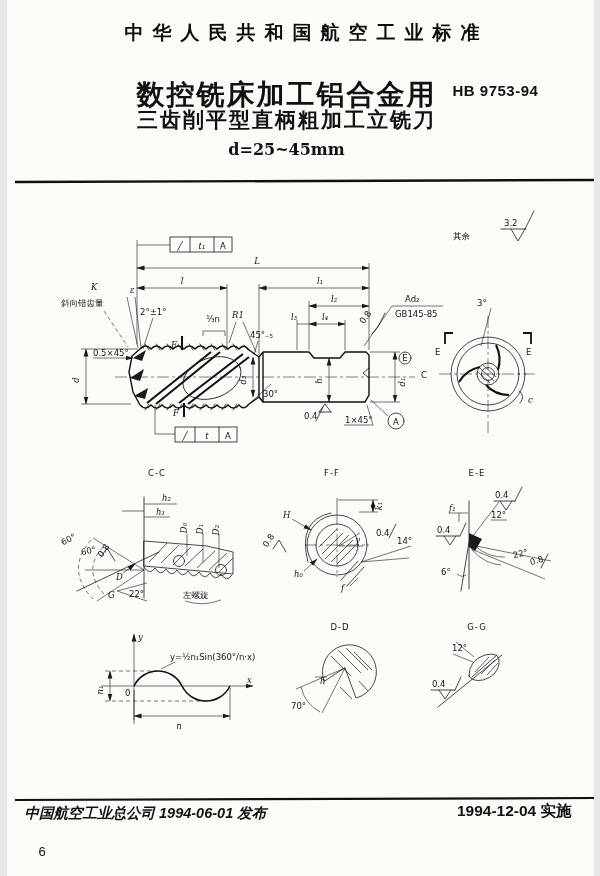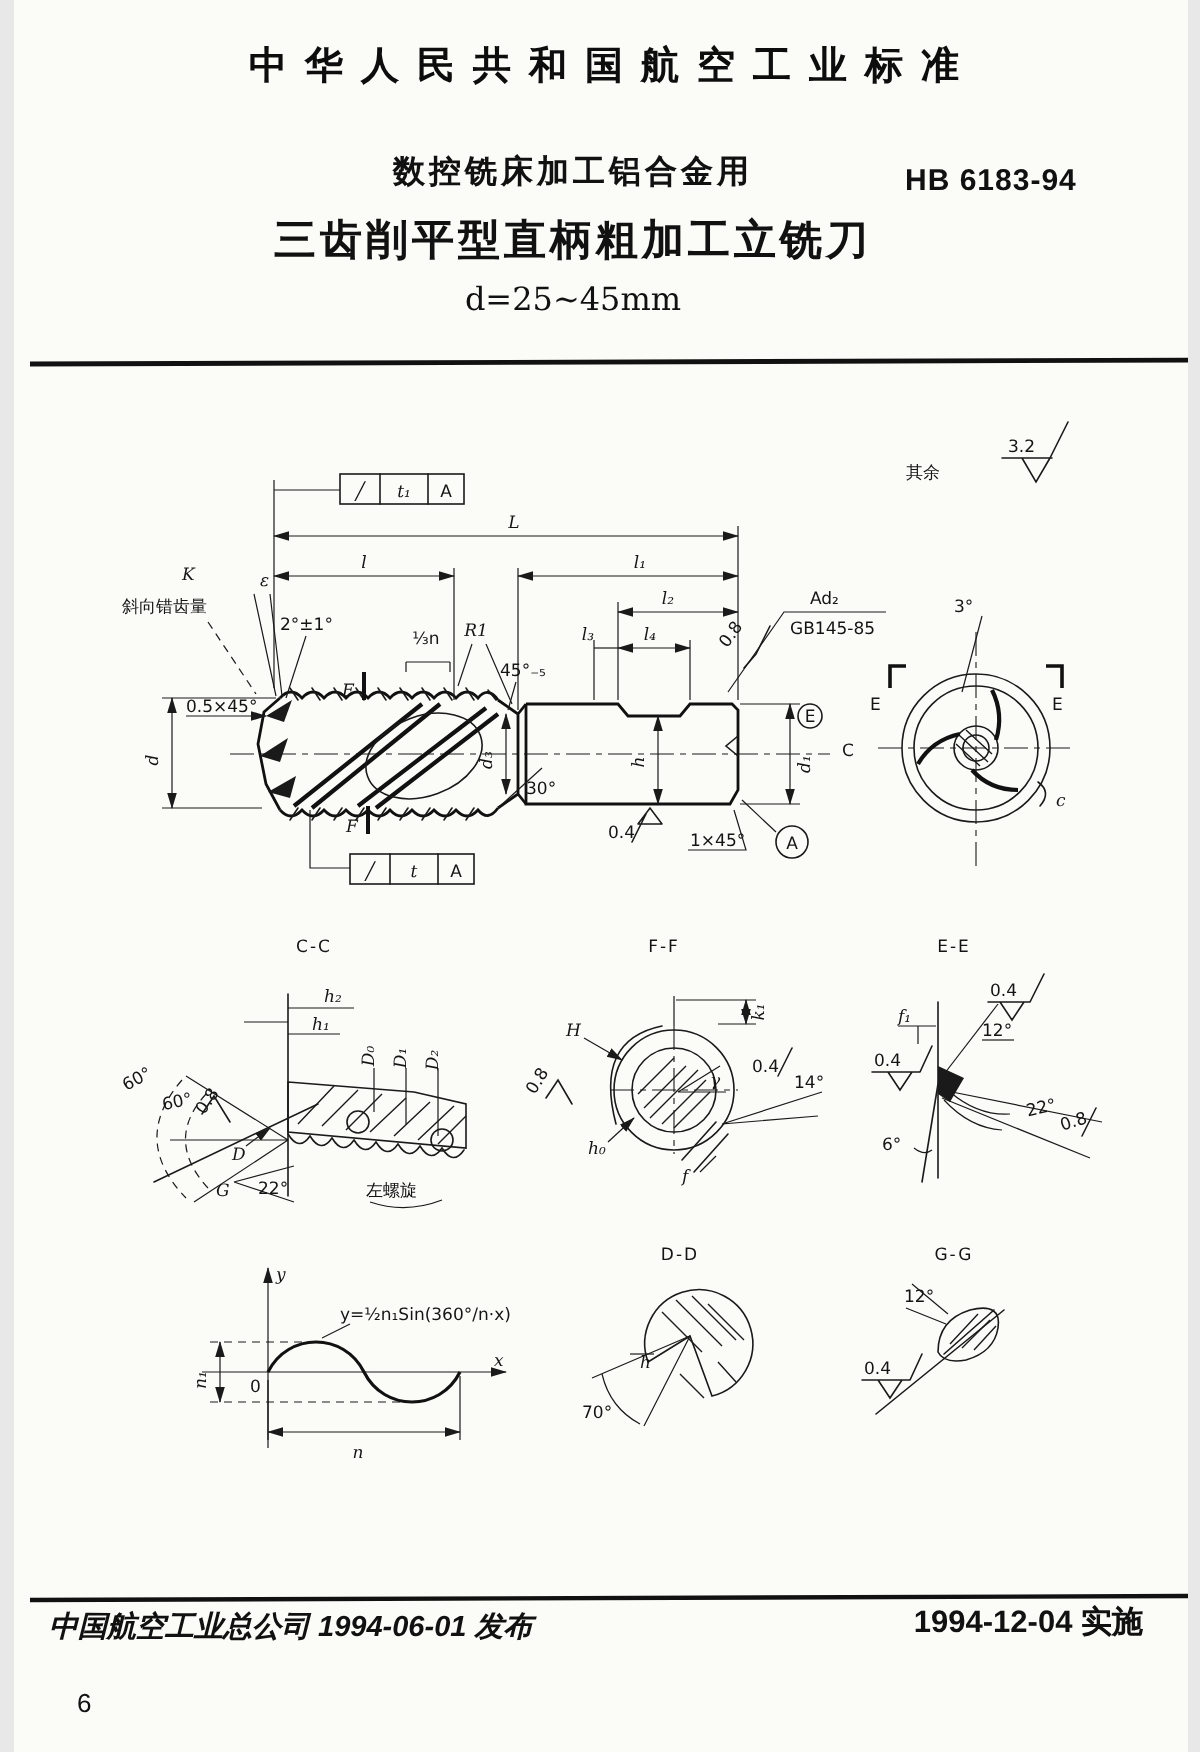--- a/index.html
+++ b/index.html
@@ -1,23 +1,23 @@
 <!DOCTYPE html>
 <html><head>
 <meta charset="utf-8">
 <style>
   html,body{margin:0;padding:0;background:#e8e8e8;}
   .page{position:relative;width:587px;height:876px;margin:0 auto;background:#fbfbf8;overflow:hidden;
         font-family:"Liberation Sans",sans-serif;color:#111;}
   .abs{position:absolute;}
   .hdr{top:20px;left:0;width:600px;text-align:center;font-size:19px;font-weight:bold;
        letter-spacing:9px;color:#0d0d0d;}
-  .t1{top:76px;left:0;width:560px;text-align:center;font-size:16px;font-weight:bold;letter-spacing:2px;}
+  .t1{top:76px;left:0;width:560px;text-align:center;font-size:28px;font-weight:bold;letter-spacing:2px;}
   .t2{top:106px;left:0;width:560px;text-align:center;font-size:21px;font-weight:bold;letter-spacing:2px;}
-  .t3{top:140px;left:0;width:560px;text-align:center;font-size:16px;font-family:"DejaVu Serif",serif;}
+  .t3{top:140px;left:0;width:560px;text-align:center;font-size:16px;font-family:"DejaVu Serif",serif;font-weight:bold;}
   .hb{top:82px;left:446px;font-size:15px;font-weight:bold;letter-spacing:0.5px;}
   .ftl{top:804px;left:18px;font-size:14.5px;font-weight:bold;font-style:italic;}
   .ftr{top:801px;right:22px;font-size:15.5px;font-weight:bold;}
   .pgn{top:844px;left:32px;font-size:13px;}
   svg{position:absolute;top:0;left:0;}
   svg text{font-family:"DejaVu Sans",sans-serif;fill:#141414;font-size:8.5px;}
   svg text.it{font-style:italic;font-family:"DejaVu Serif",serif;}
   .ln{stroke:#1a1a1a;stroke-width:0.8;fill:none;stroke-linecap:round;}
   .out{stroke:#111;stroke-width:1.4;fill:none;}
   .thk{stroke:#111;stroke-width:2.1;fill:none;}
@@ -27,21 +27,21 @@
   .hat{stroke:#1a1a1a;stroke-width:0.7;fill:none;}
   .blk{fill:#1a1a1a;stroke:none;}
 </style>
 </head>
 <body>
 
 <div class="page">
 
   <div class="abs hdr">中华人民共和国航空工业标准</div>
   <div class="abs t1">数控铣床加工铝合金用</div>
-  <div class="abs hb">HB 6183-94</div>
+  <div class="abs hb">HB 9753-94</div>
   <div class="abs t2">三齿削平型直柄粗加工立铣刀</div>
   <div class="abs t3">d=25~45mm</div>
 
   <svg width="600" height="876" viewBox="0 0 600 876">
     <defs>
       <marker id="ar" markerWidth="9" markerHeight="7" refX="7.5" refY="3" orient="auto-start-reverse" markerUnits="userSpaceOnUse">
         <path d="M0,0.6 L8,3 L0,5.4 Z" fill="#1a1a1a"></path>
       </marker>
     </defs>
 

